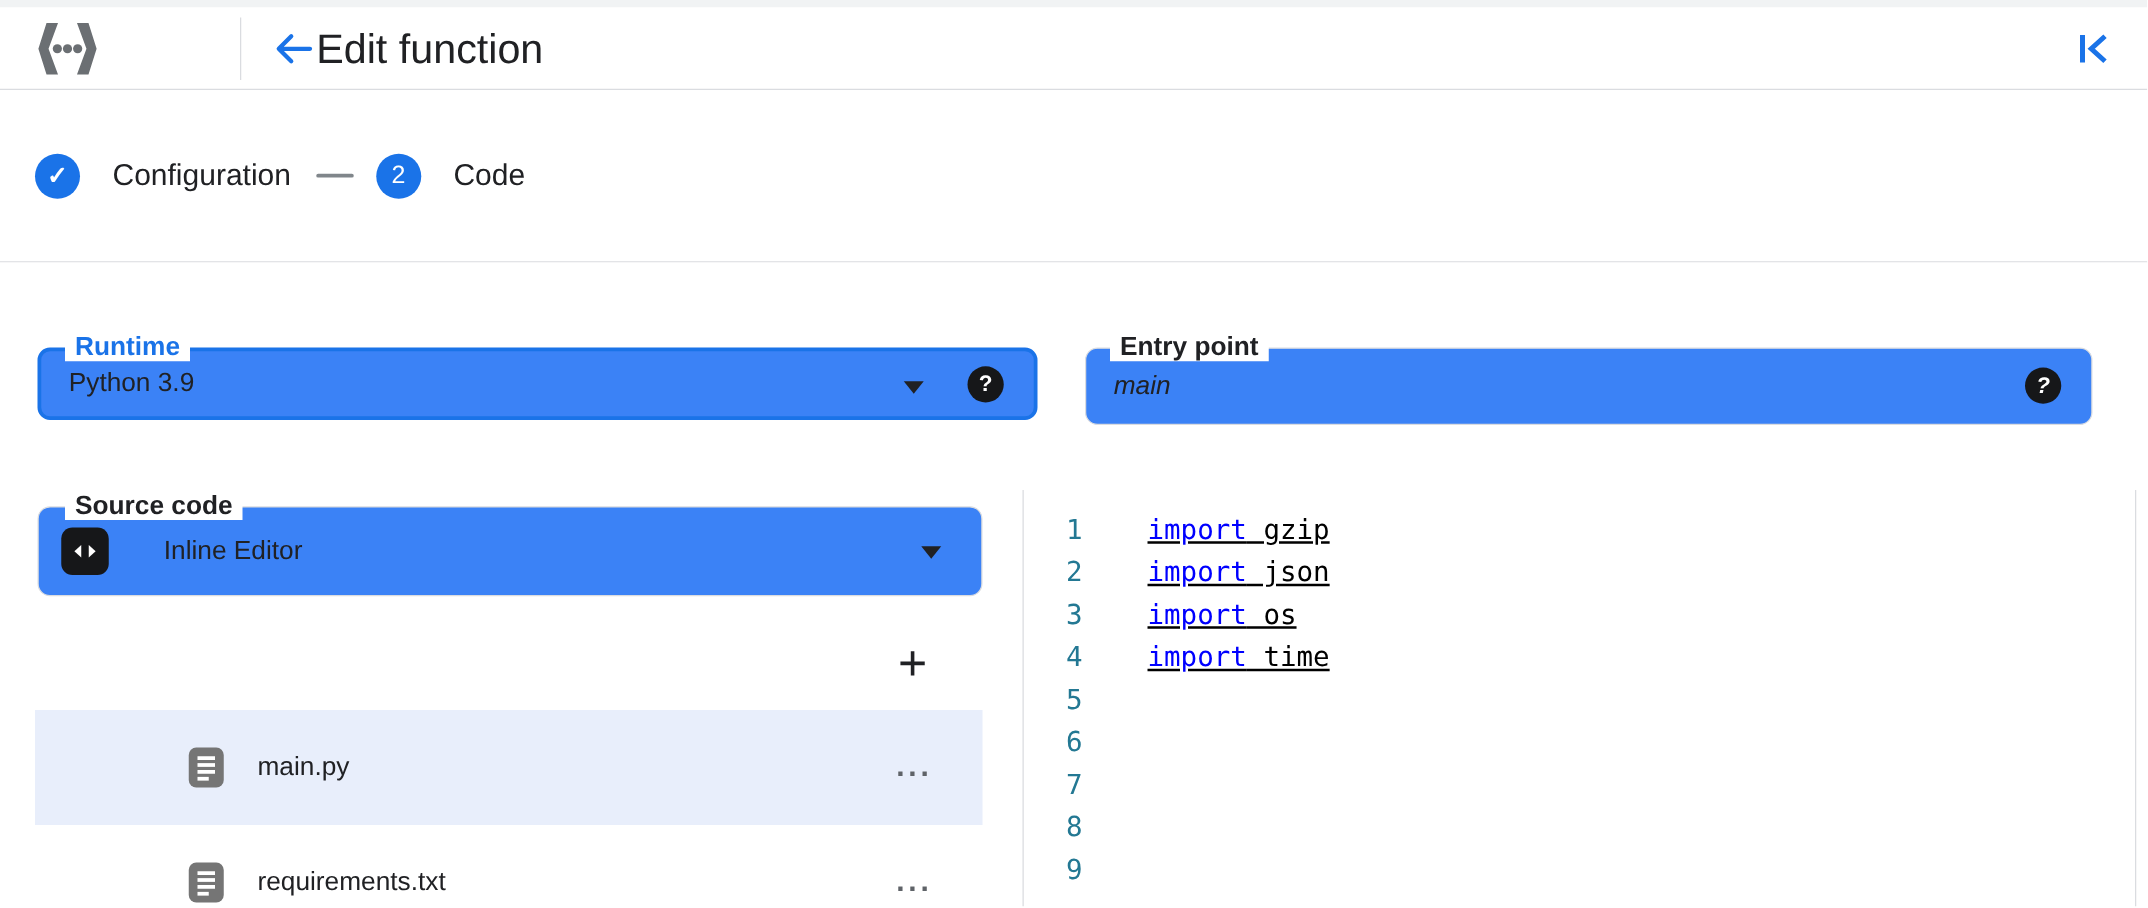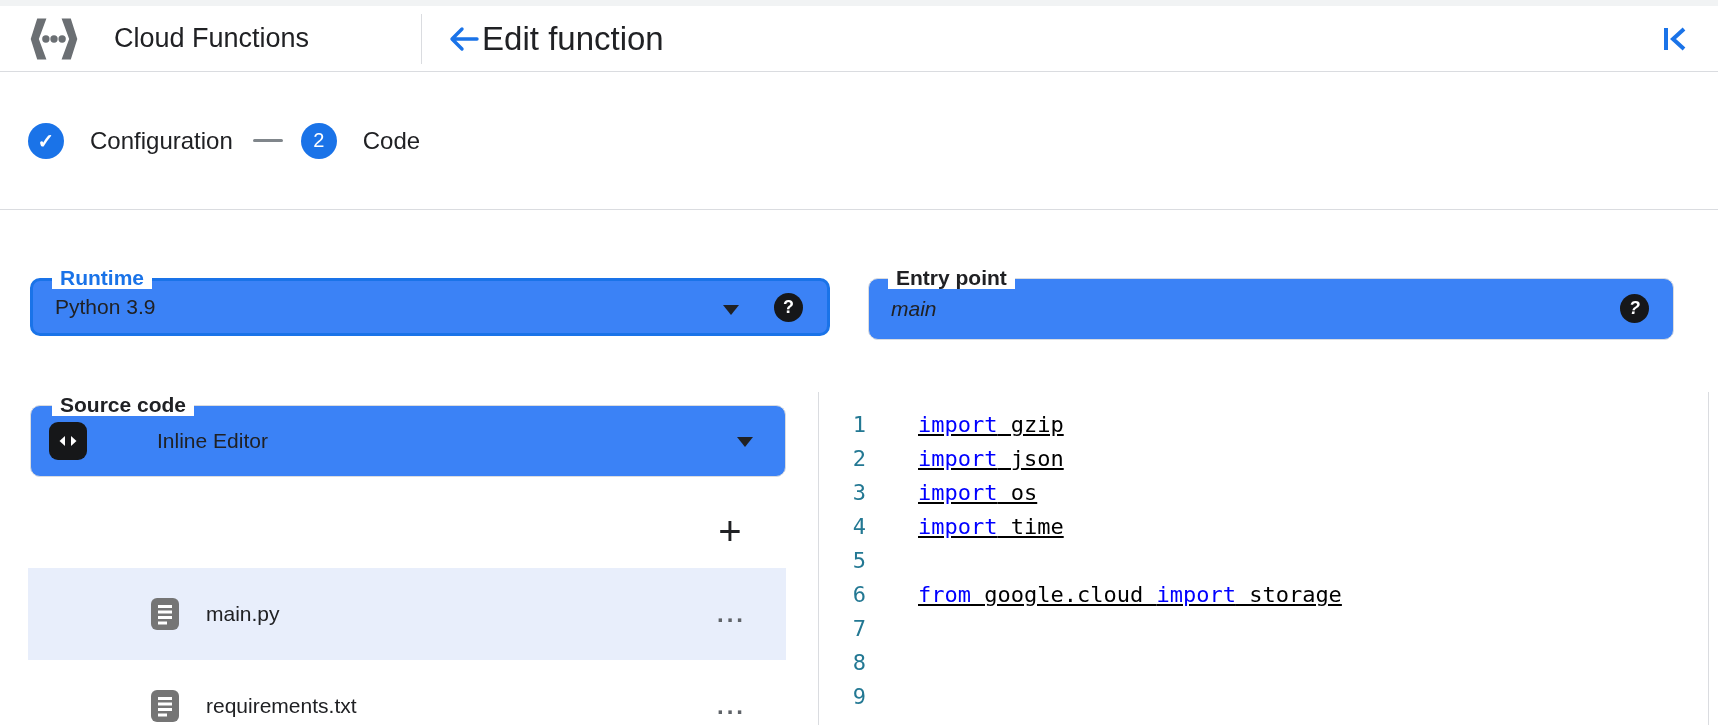--- a/index.html
+++ b/index.html
@@ -39,21 +39,21 @@
 
   .dd-arrow { width:0; height:0; border-left:8px solid transparent; border-right:8px solid transparent; border-top:10px solid #202124; position:absolute; }
   .runtime-box .dd-arrow { right:88px; top:24px; }
   .source-box .dd-arrow { right:32px; top:31px; }
 
   .help-circle { position:absolute; right:24px; width:29px; height:29px; border-radius:50%; background:#161719; color:#fff; font-size:18px; font-weight:bold; display:flex; align-items:center; justify-content:center; cursor:pointer; }
   .runtime-box .help-circle { top:12px; }
   .entry-box .help-circle { top:15px; }
 
   .code-badge { width:38px; height:38px; border-radius:9px; background:#161719; display:flex; align-items:center; justify-content:center; flex:0 0 auto; }
-  .source-box .value { margin-left:70px; }
+  .source-box .value { margin-left:44px; }
 
   
   .add-file-btn { position:absolute; left:706px; top:297px; width:48px; height:48px; border:none; background:transparent; font-size:40px; font-weight:300; color:#202124; line-height:44px; text-align:center; cursor:pointer; font-family:"Liberation Sans", sans-serif; }
   .file-row { position:absolute; left:28px; width:758px; height:92px; display:flex; align-items:center; cursor:pointer; background:#fff; }
   .file-row.selected { background:#e8eefb; }
   .file-row .ficon { margin-left:122px; flex:0 0 auto; display:flex; }
   .file-row .fname { margin-left:26px; font-size:21px; color:#202124; }
   .file-row .more-btn { margin-left:auto; margin-right:40px; border:none; background:transparent; color:#5f6368; font-size:24px; font-weight:bold; letter-spacing:3px; line-height:10px; cursor:pointer; }
   .row-main { top:358px; }
   .row-req  { top:450px; }
@@ -74,21 +74,20 @@
   <div class="topstrip"></div>
 
   <div class="appbar">
     <svg class="logo" viewBox="0 0 48 48">
       <path d="M17 5 H8.5 L2.5 24 L8.5 43 H17 L10 24 Z" fill="#6b6f73"></path>
       <path d="M31 5 H39.5 L45.5 24 L39.5 43 H31 L38 24 Z" fill="#6b6f73"></path>
       <circle cx="16.5" cy="24" r="3.4" fill="#6b6f73"></circle>
       <circle cx="24" cy="24" r="3.4" fill="#6b6f73"></circle>
       <circle cx="31.5" cy="24" r="3.4" fill="#6b6f73"></circle>
     </svg>
-    <div class="product-title">Cloud Functions</div>
     <div class="vdivider"></div>
     <button class="back-btn">
       <svg width="34" height="34" viewBox="0 0 34 34">
         <path d="M30 17 H6 M15 7 L5 17 L15 27" fill="none" stroke="#1a73e8" stroke-width="3.4" stroke-linecap="round" stroke-linejoin="round"></path>
       </svg>
     </button>
     <div class="page-title">Edit function</div>
     <button class="collapse-btn">
       <svg width="30" height="30" viewBox="0 0 30 30">
         <path d="M6 4 V26" fill="none" stroke="#1a73e8" stroke-width="4" stroke-linecap="butt"></path>
@@ -166,21 +165,21 @@
       <button class="more-btn">...</button>
     </div>
 
     <div class="editor">
       <div>
           <div class="cl"><span class="ln">1</span><span class="lc"><span class="tok-k">import</span><span class="tok-p"> gzip</span></span></div>
           <div class="cl"><span class="ln">2</span><span class="lc"><span class="tok-k">import</span><span class="tok-p"> json</span></span></div>
           <div class="cl"><span class="ln">3</span><span class="lc"><span class="tok-k">import</span><span class="tok-p"> os</span></span></div>
           <div class="cl"><span class="ln">4</span><span class="lc"><span class="tok-k">import</span><span class="tok-p"> time</span></span></div>
           <div class="cl"><span class="ln">5</span><span class="lc"></span></div>
-          <div class="cl"><span class="ln">6</span><span class="lc"><span class="tok-k">from</span><span class="tok-p"> google.cloud </span><span class="tok-k">import</span><span class="tok-p"> storage</span></span></div>
+          <div class="cl"><span class="ln">6</span></div>
           <div class="cl"><span class="ln">7</span></div>
           <div class="cl"><span class="ln">8</span><span class="lc"></span></div>
           <div class="cl"><span class="ln">9</span><span class="lc"></span></div>
         </div>
     </div>
 
   </div>
 </div>
 
 </body></html>

